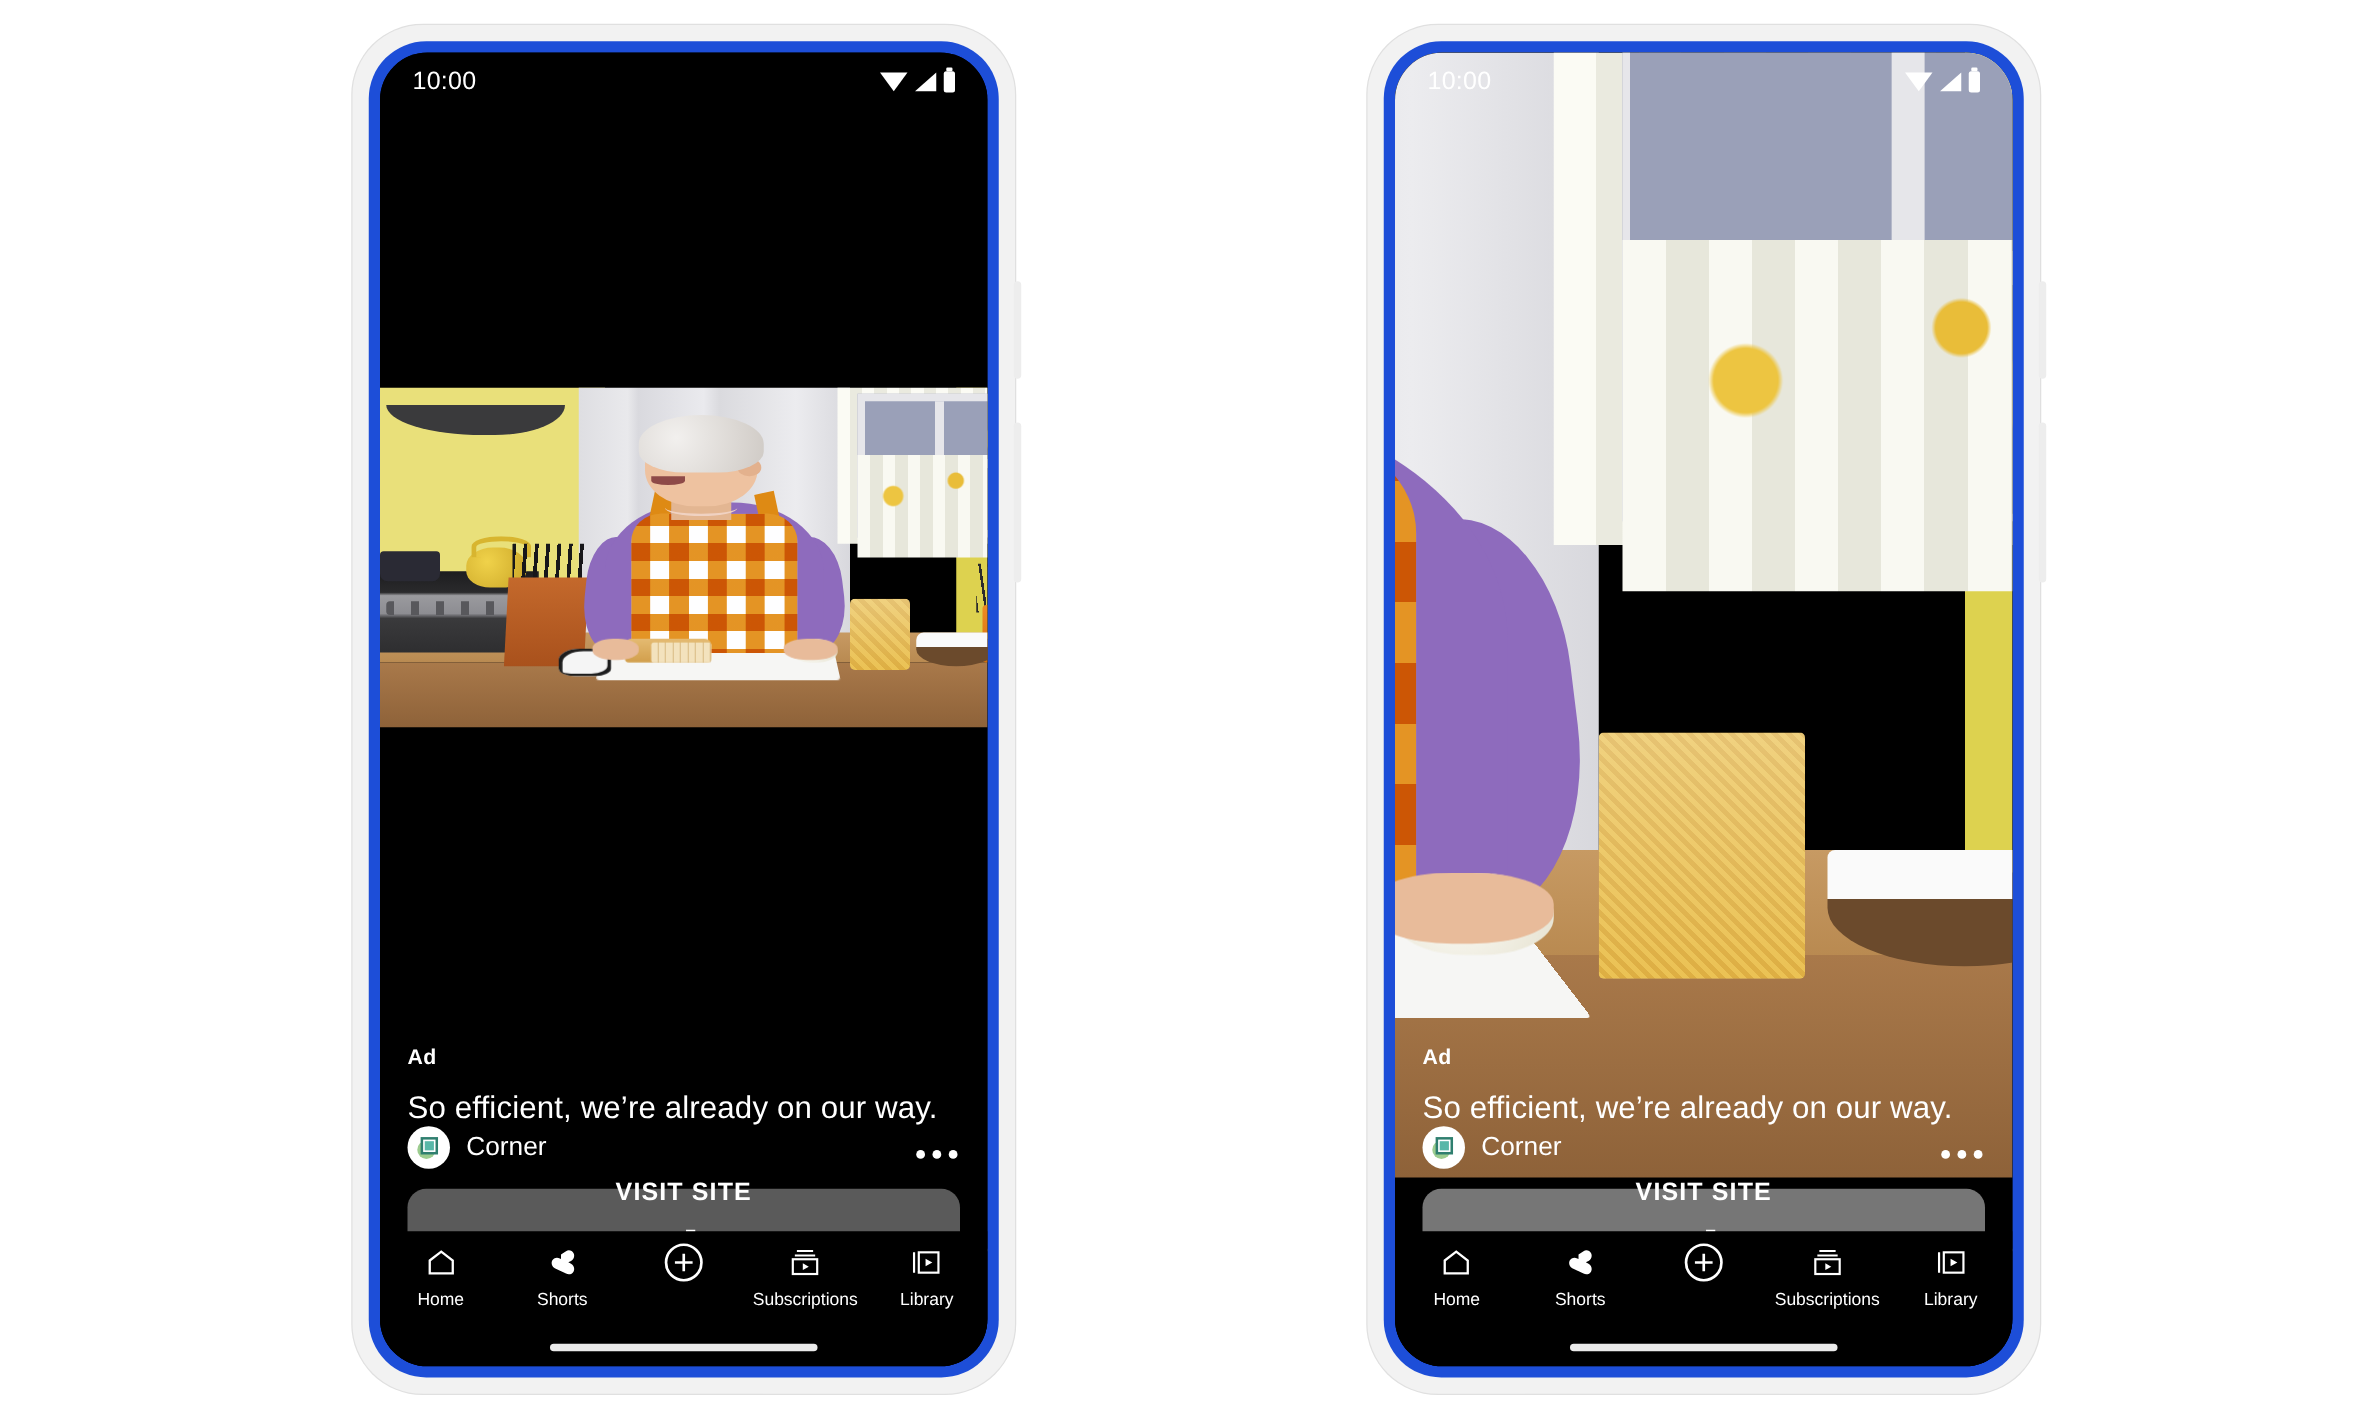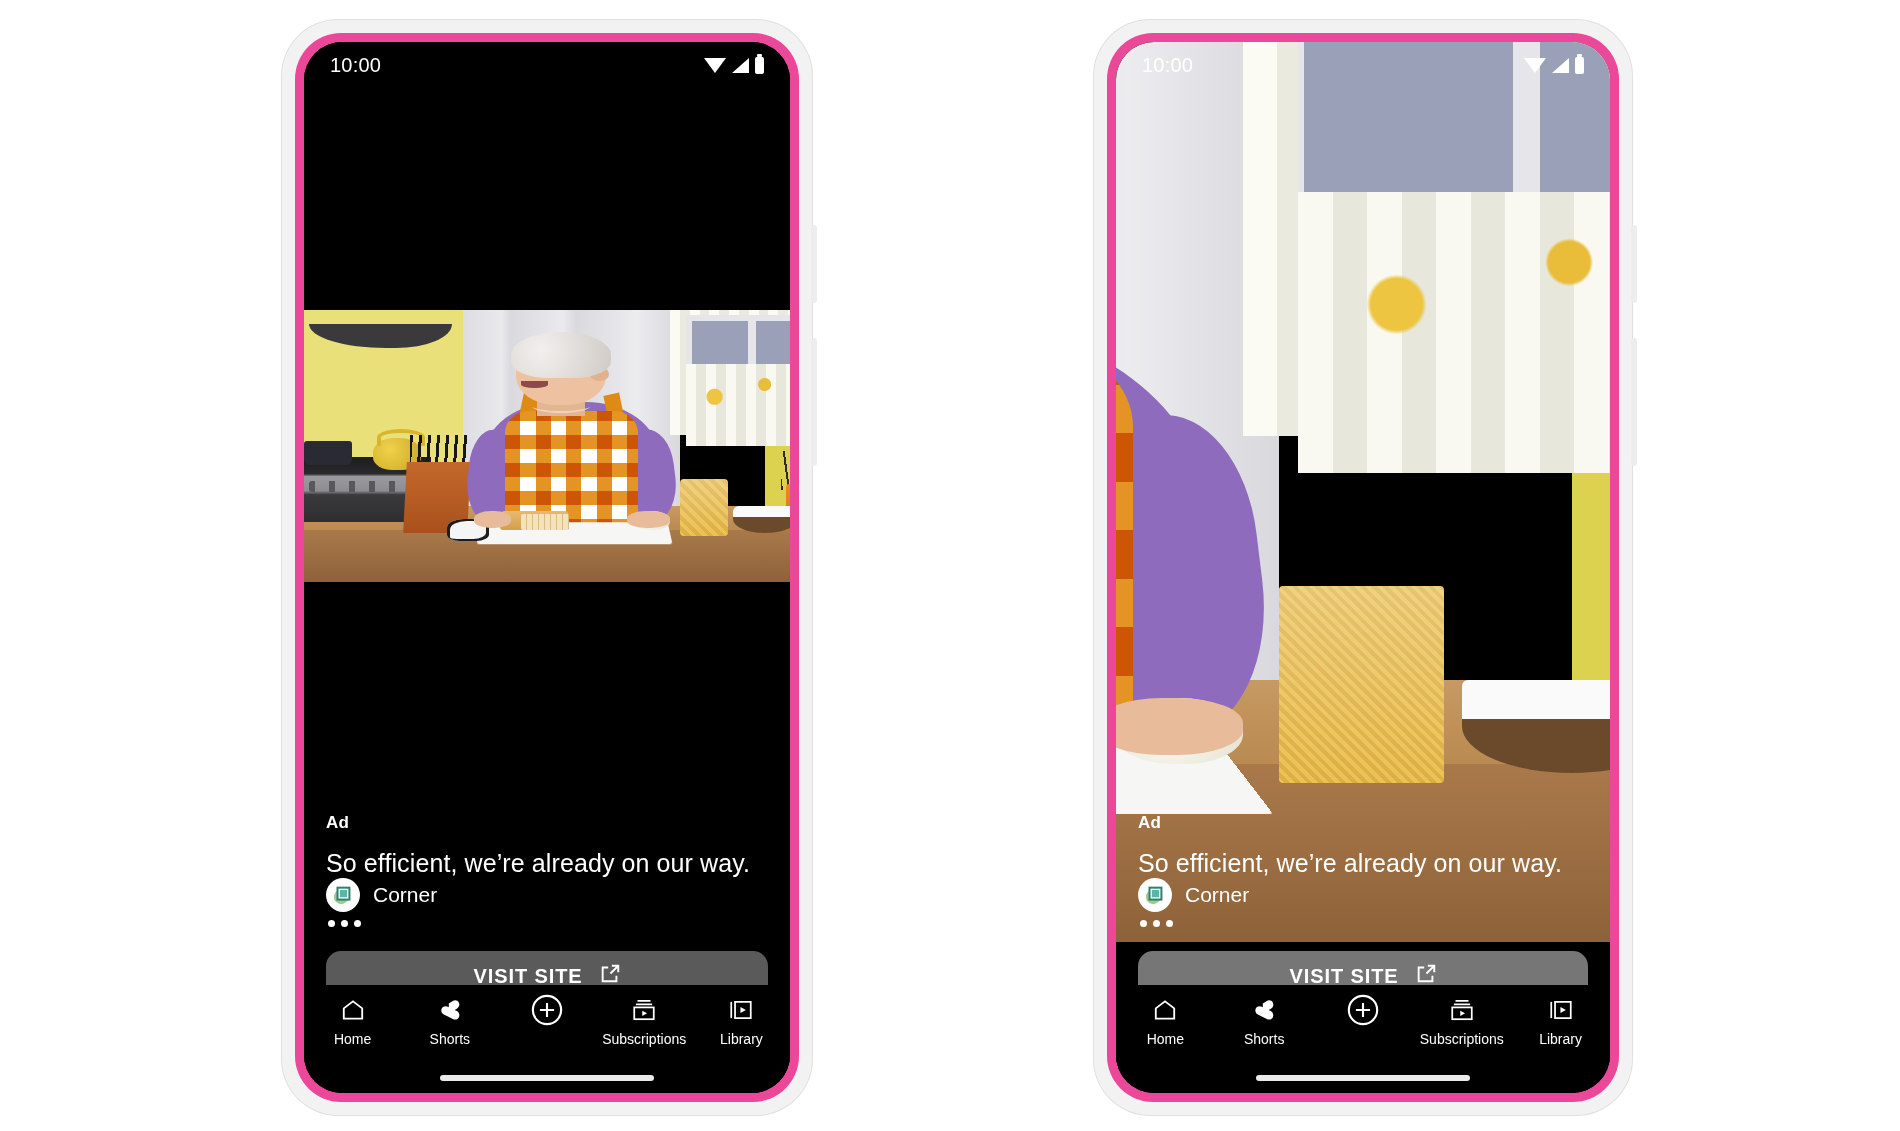--- a/index.html
+++ b/index.html
@@ -9,21 +9,21 @@
     font-family: "Liberation Sans", sans-serif;
     overflow: hidden;
   }
   .stage { position: relative; width: 1900px; height: 1131px; background:#fff; }
 
   
   .phone { position: absolute; background: #f2f2f2; border-radius: 56px;
            box-shadow: 0 0 0 1px #e0e0e0; }
   .phone.left  { left: 282px; top: 20px;  width: 530px; height: 1095px; }
   .phone.right { left: 1094px; top: 20px; width: 538px; height: 1095px; }
-  .bezel { position: absolute; inset: 13px; background: #ec4899; border-radius: 46px; }
+  .bezel { position: absolute; inset: 13px; background: #1d4ed8; border-radius: 46px; }
   .screen { position: absolute; inset: 9px; background: #000; border-radius: 38px; overflow: hidden; }
 
   
   .sidebtn { position: absolute; background: #ededed; border-radius: 3px; width: 6px; }
   .sidebtn.pwr { height: 78px; }
   .sidebtn.vol { height: 128px; }
 
   
   .statusbar { position: absolute; left: 0; right: 0; top: 0; height: 46px;
     display: flex; align-items: center; justify-content: space-between;
@@ -153,29 +153,29 @@
   .w-strap-r { position:absolute; left:57%; top:31%; width:3%; height:10%;
     background:#de8a14; transform:rotate(-12deg); }
 
   
   .adblock { position: absolute; left: 0; right: 0; bottom: 92px; z-index: 30;
     padding: 0 22px; }
   .ad-label { color:#fff; font-size:17px; font-weight:700; letter-spacing:.3px;
     margin-bottom: 16px; }
   .ad-headline { color:#fff; font-size:25px; font-weight:400; letter-spacing:.1px;
     white-space: nowrap; }
-  .ad-row { display:flex; align-items:flex-start; justify-content:space-between; margin-bottom: 16px; flex-direction: column; }
+  .ad-row { display:flex; align-items:flex-end; justify-content:space-between; margin-bottom: 16px; }
   .ad-brand { display:flex; align-items:center; gap:13px; }
   .avatar { width: 34px; height: 34px; border-radius: 50%; background:#fff;
     display:flex; align-items:center; justify-content:center; flex:0 0 auto; }
   .brandname { color:#fff; font-size:21px; }
   .kebab { display:flex; gap:6px; padding:8px 2px; }
   .kebab i { width:7px; height:7px; background:#fff; border-radius:50%; display:block; }
   .cta { display:flex; align-items:center; justify-content:center; gap:16px;
-    height: 50px; border-radius: 15px; }
+    height: 50px; border-radius: 15px; flex-direction: column; }
   .cta.solid { background:#5a5a5a; }
   .cta.glass { background:rgba(215,215,215,.55); }
   .cta-label { color:#fff; font-size:20px; font-weight:700; letter-spacing:.9px; }
 
   
   .progress { position:absolute; left:0; right:0; bottom:92px; height:2px;
     background:rgba(255,255,255,.28); z-index:31; }
   .progress > span { display:block; height:100%; background:#fff; }
   .navbar { position:absolute; left:0; right:0; bottom:0; height:108px; background:#000;
     z-index:32; display:flex; align-items:flex-start; padding-top:10px; }

